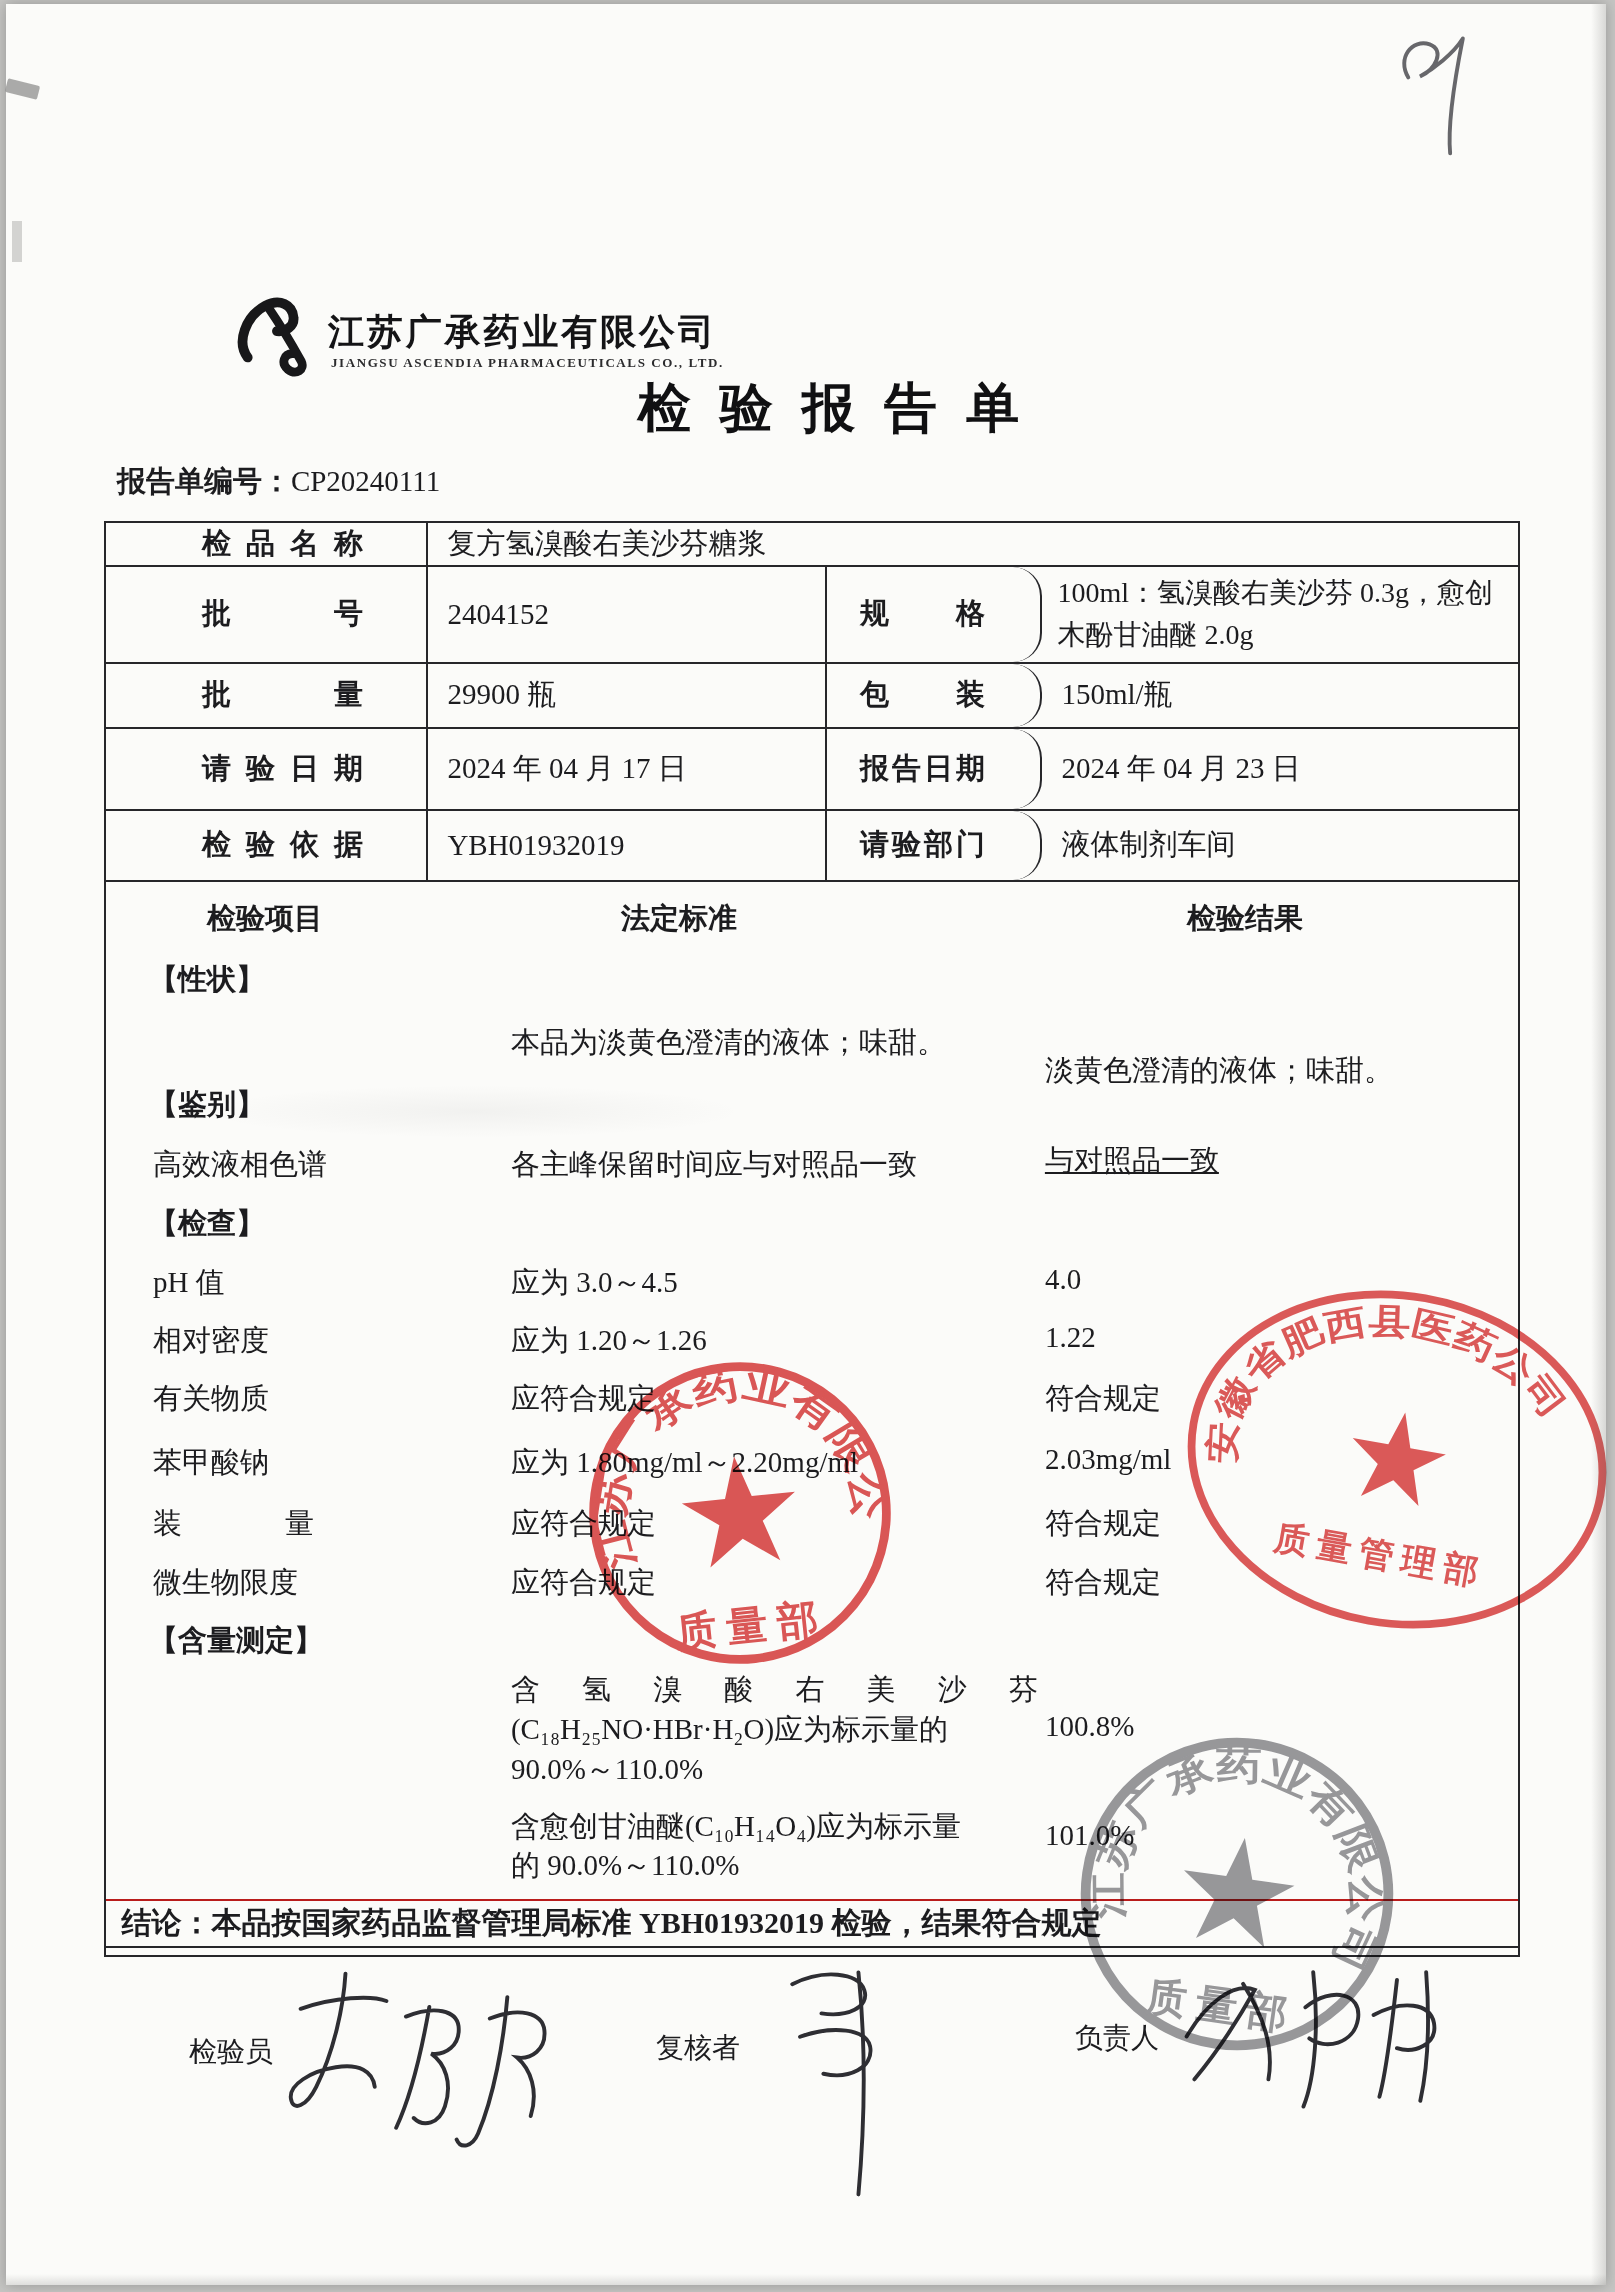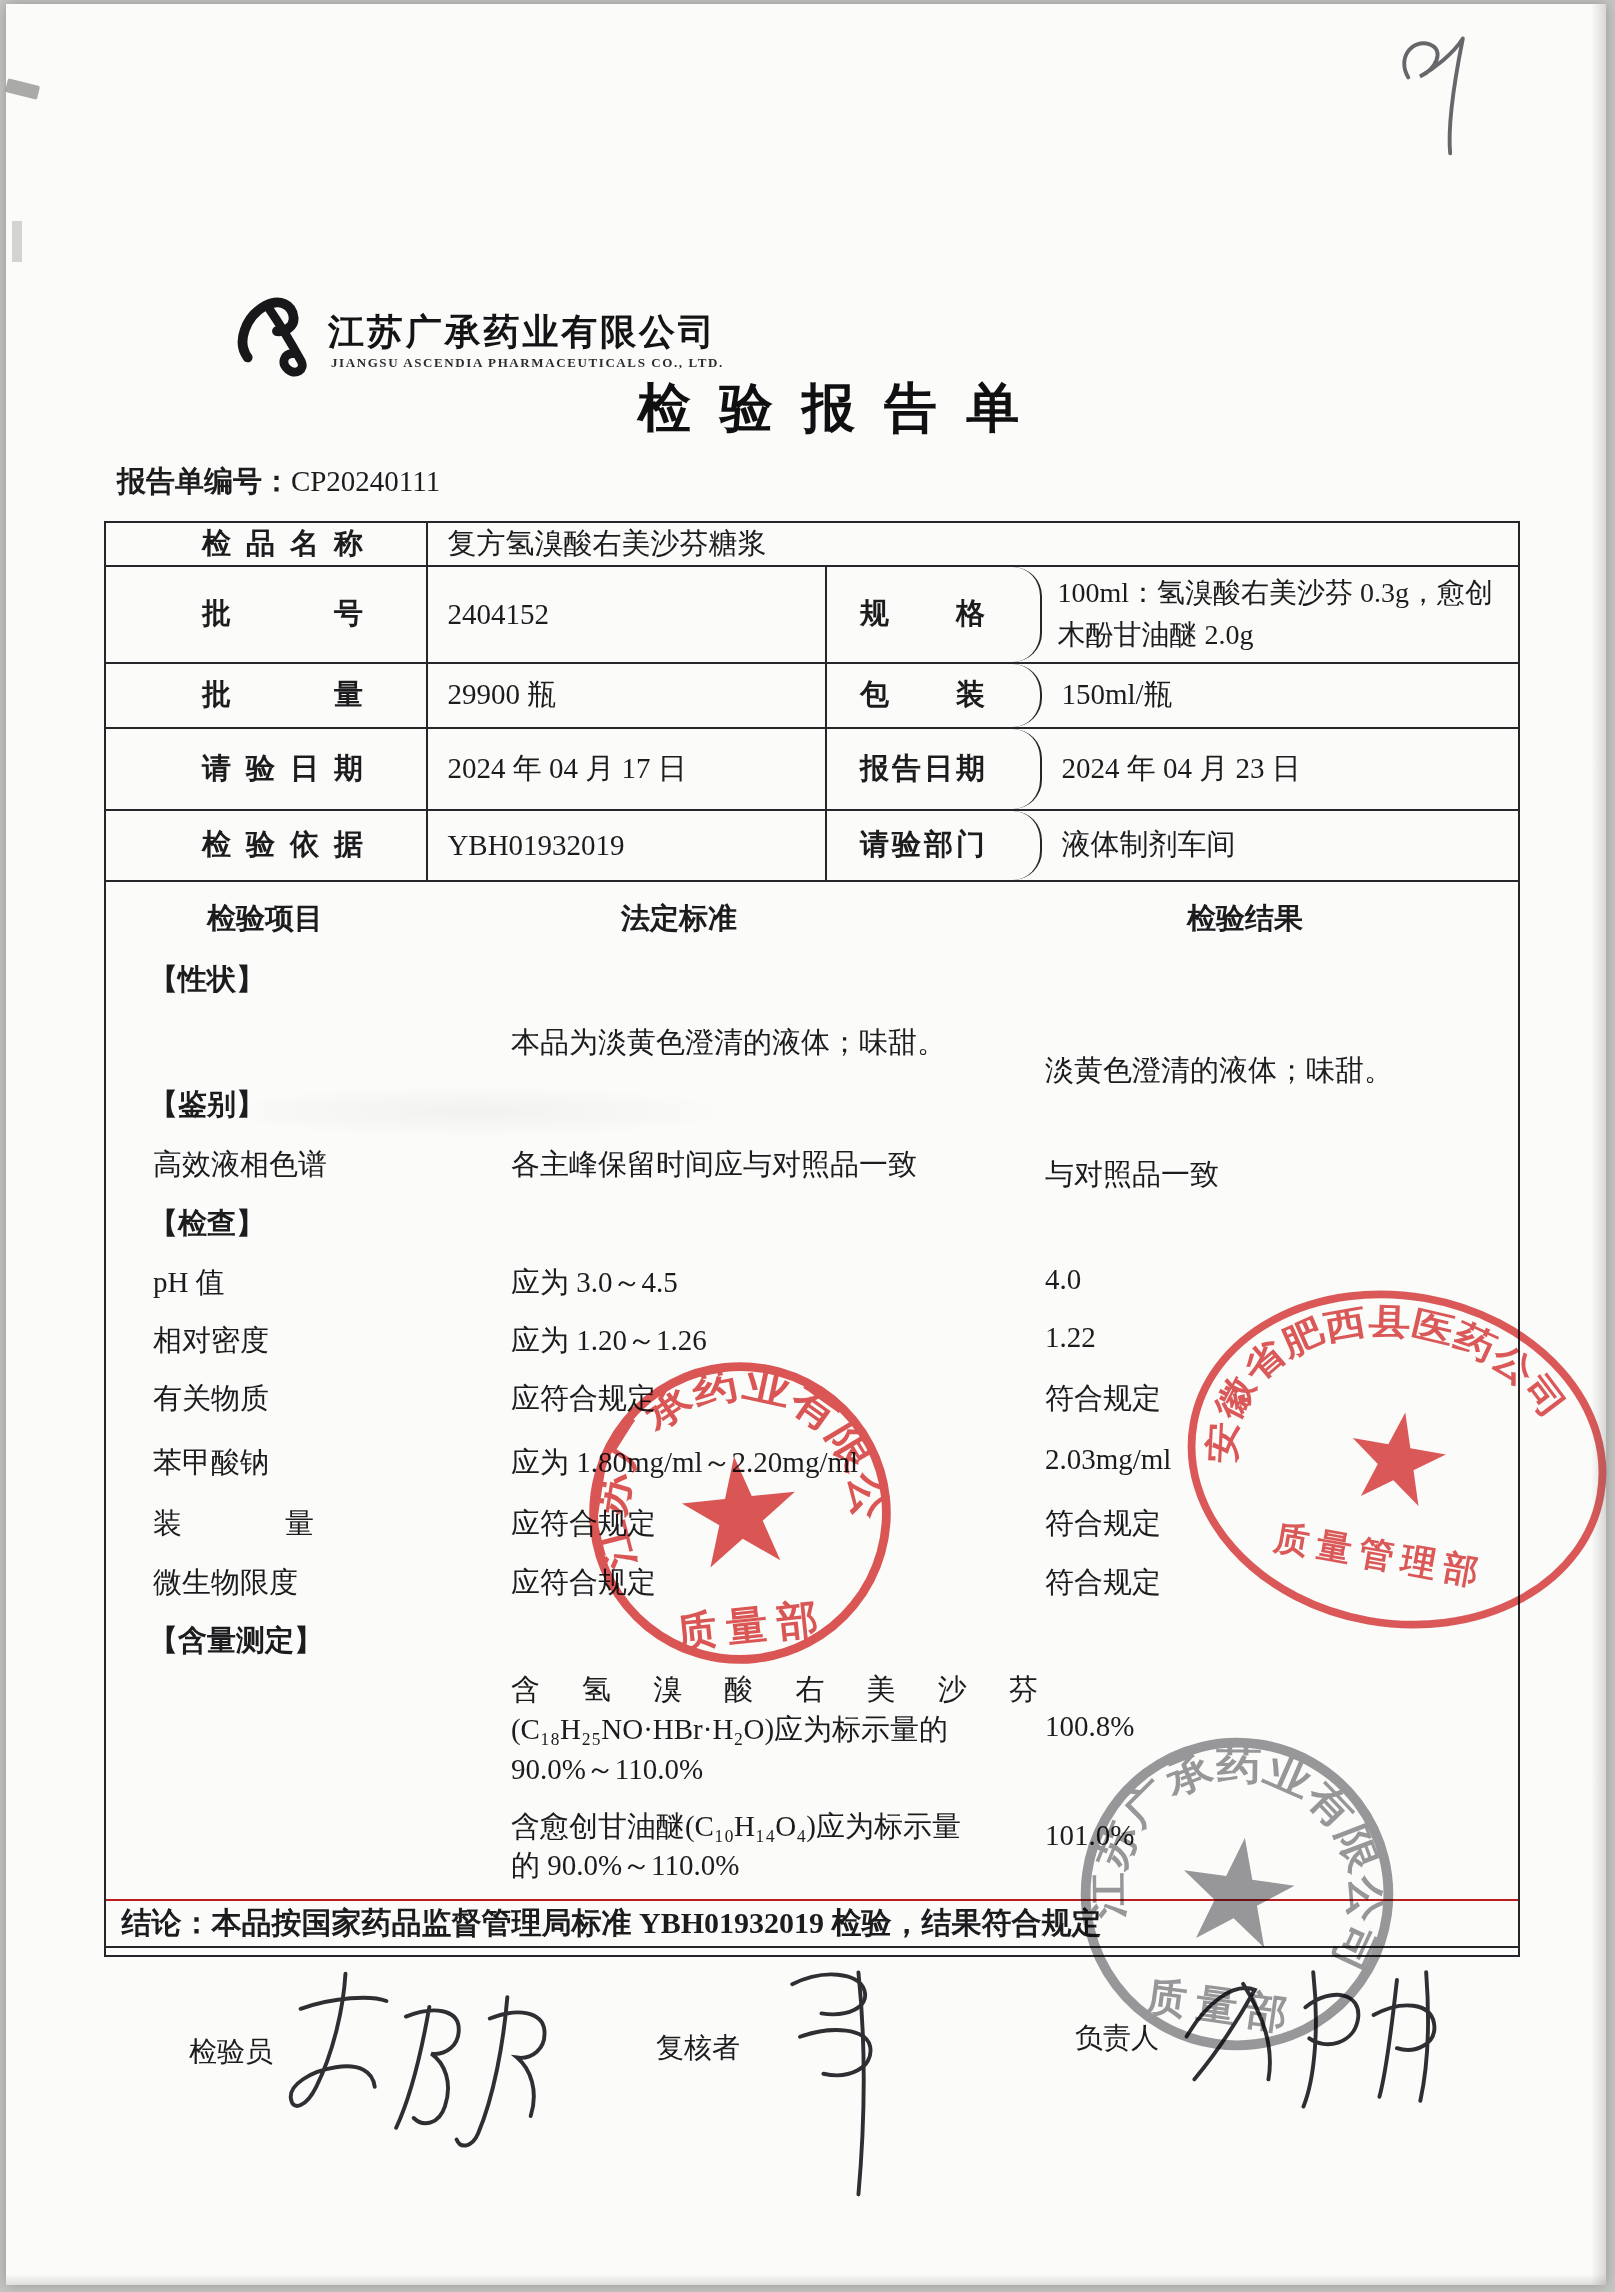--- a/index.html
+++ b/index.html
@@ -126,21 +126,21 @@
         <div class="abs res-h" style="left:515px;top:17.6px;text-align:center;">法定标准</div>
         <div class="abs res-h" style="left:1081px;top:17.6px;">检验结果</div>
 
         <div class="abs sect" style="top:78px;">【性状】</div>
         <div class="abs stdcol" style="top:141px;">本品为淡黄色澄清的液体；味甜。</div>
         <div class="abs rescol" style="top:149px;margin-top:20px;">淡黄色澄清的液体；味甜。</div>
 
         <div class="abs sect" style="top:203px;">【鉴别】</div>
         <div class="abs itemcol" style="top:263px;">高效液相色谱</div>
         <div class="abs stdcol" style="top:263px;">各主峰保留时间应与对照品一致</div>
-        <div class="abs rescol" style="top:273px;">与对照品一致</div>
+        <div class="abs rescol" style="top:259px;text-decoration:underline;">与对照品一致</div>
 
         <div class="abs sect" style="top:322px;">【检查】</div>
 
         <div class="abs itemcol" style="top:381px;">pH 值</div>
         <div class="abs stdcol" style="top:381px;">应为 3.0～4.5</div>
         <div class="abs rescol" style="top:381px;">4.0</div>
 
         <div class="abs itemcol" style="top:439px;">相对密度</div>
         <div class="abs stdcol" style="top:439px;">应为 1.20～1.26</div>
         <div class="abs rescol" style="top:439px;">1.22</div>

